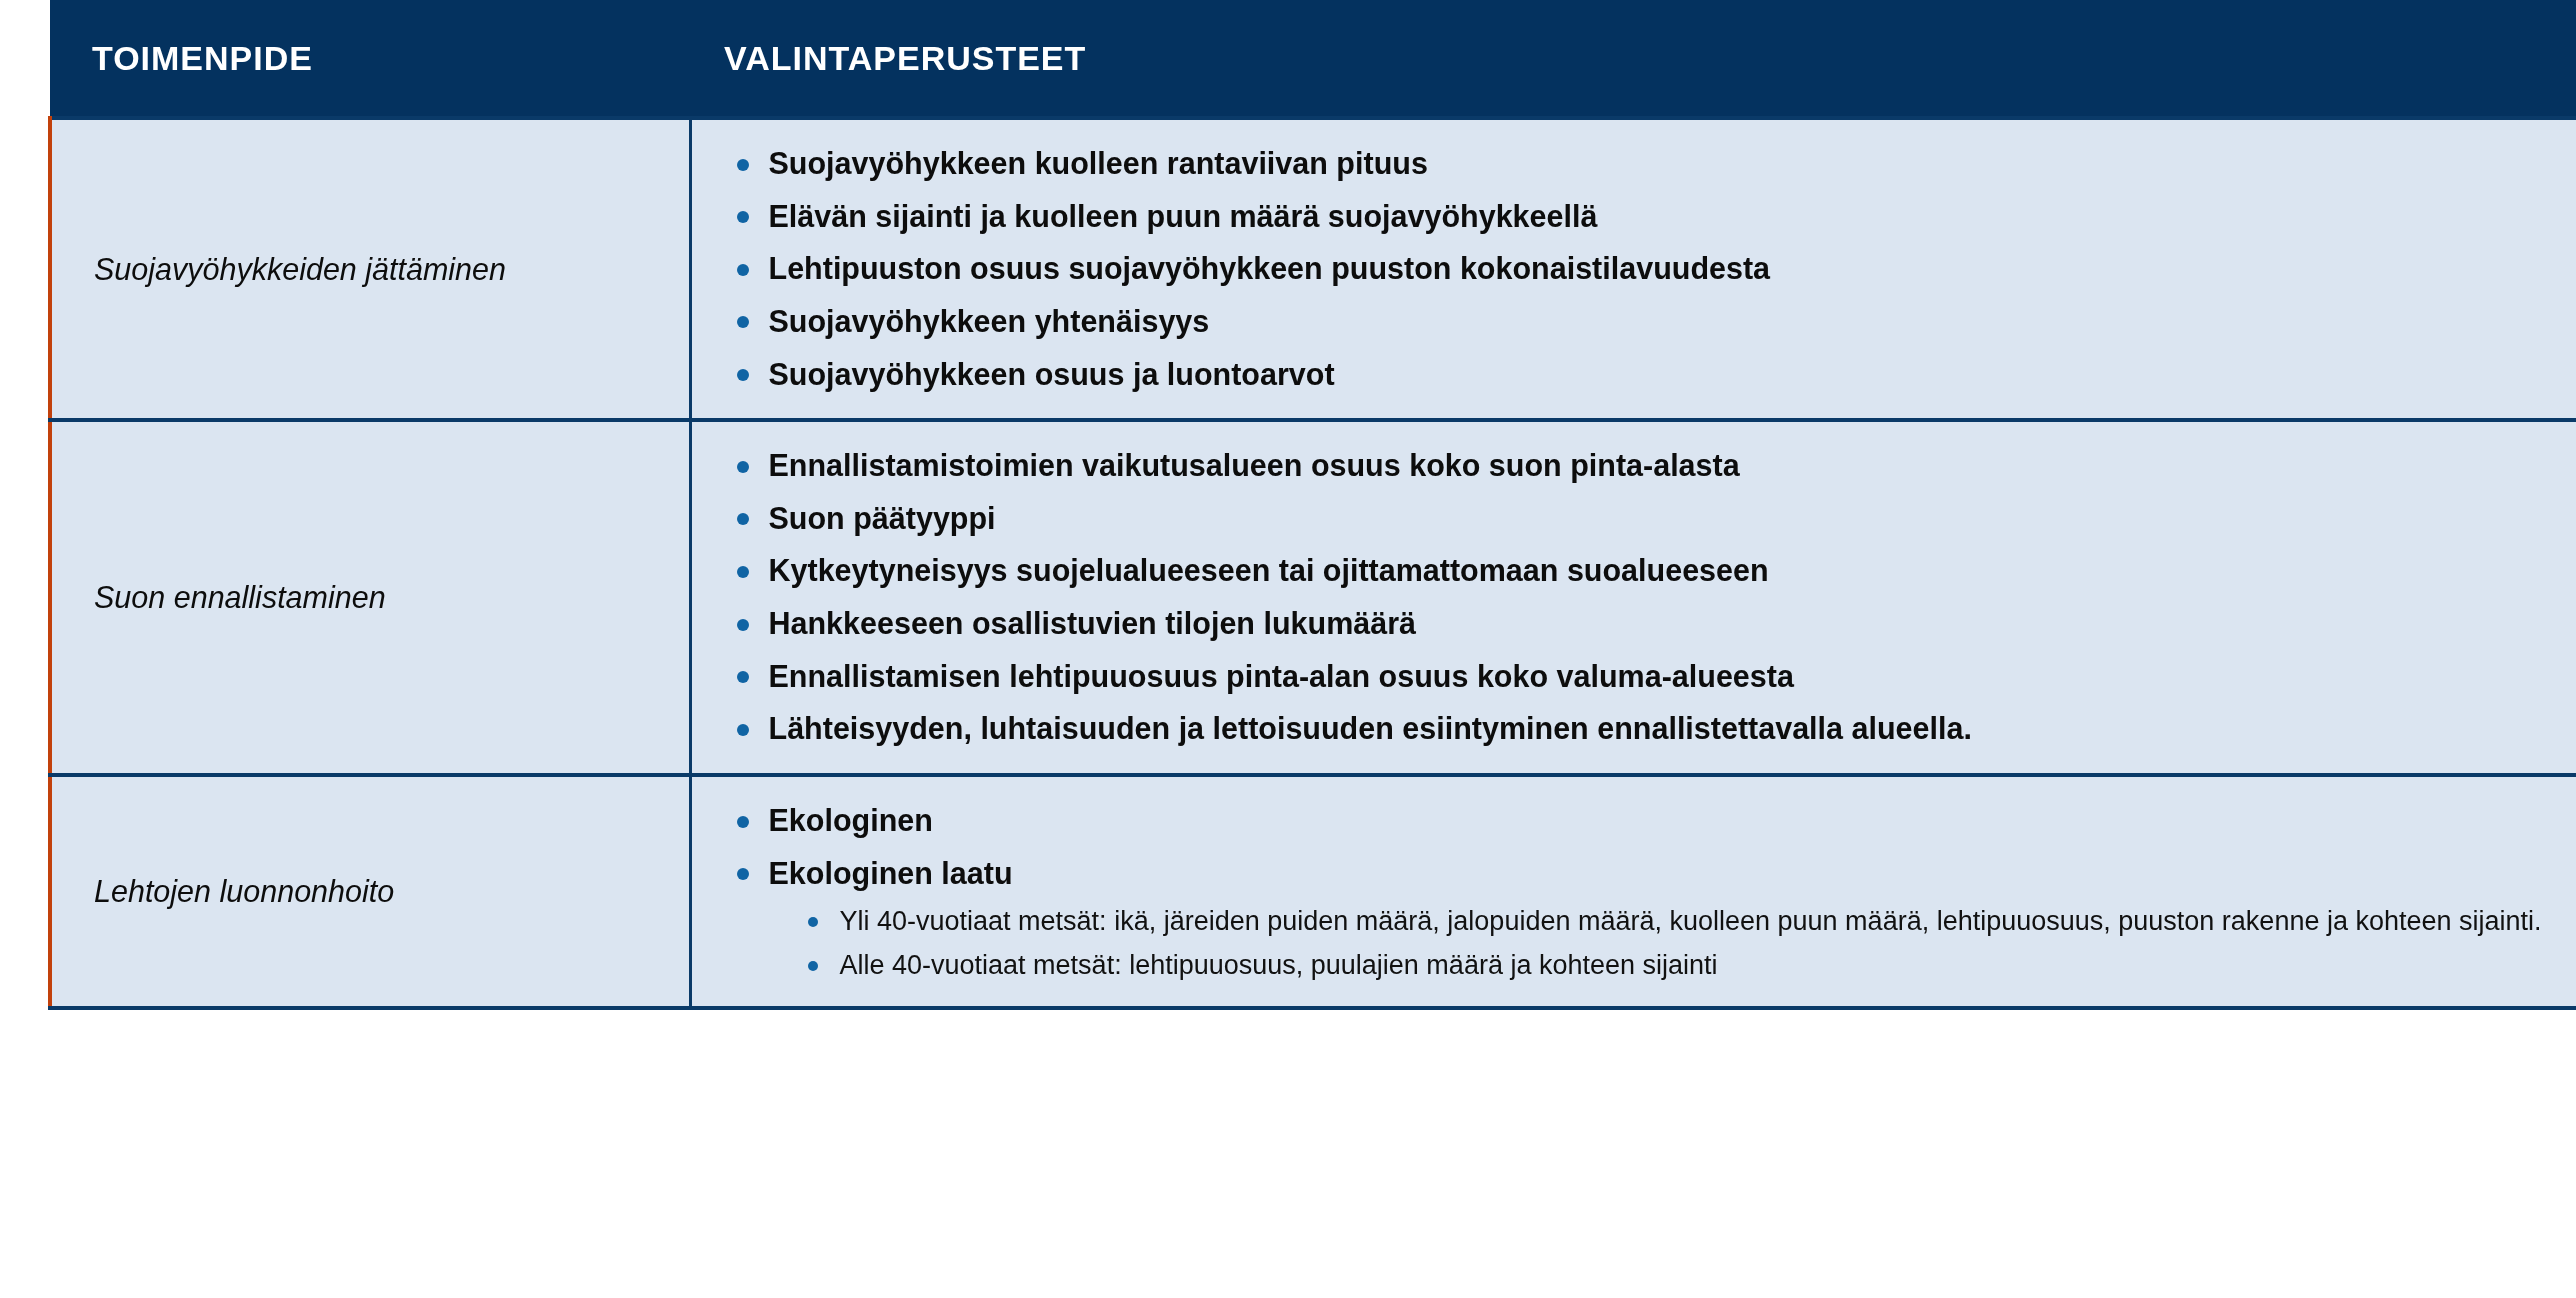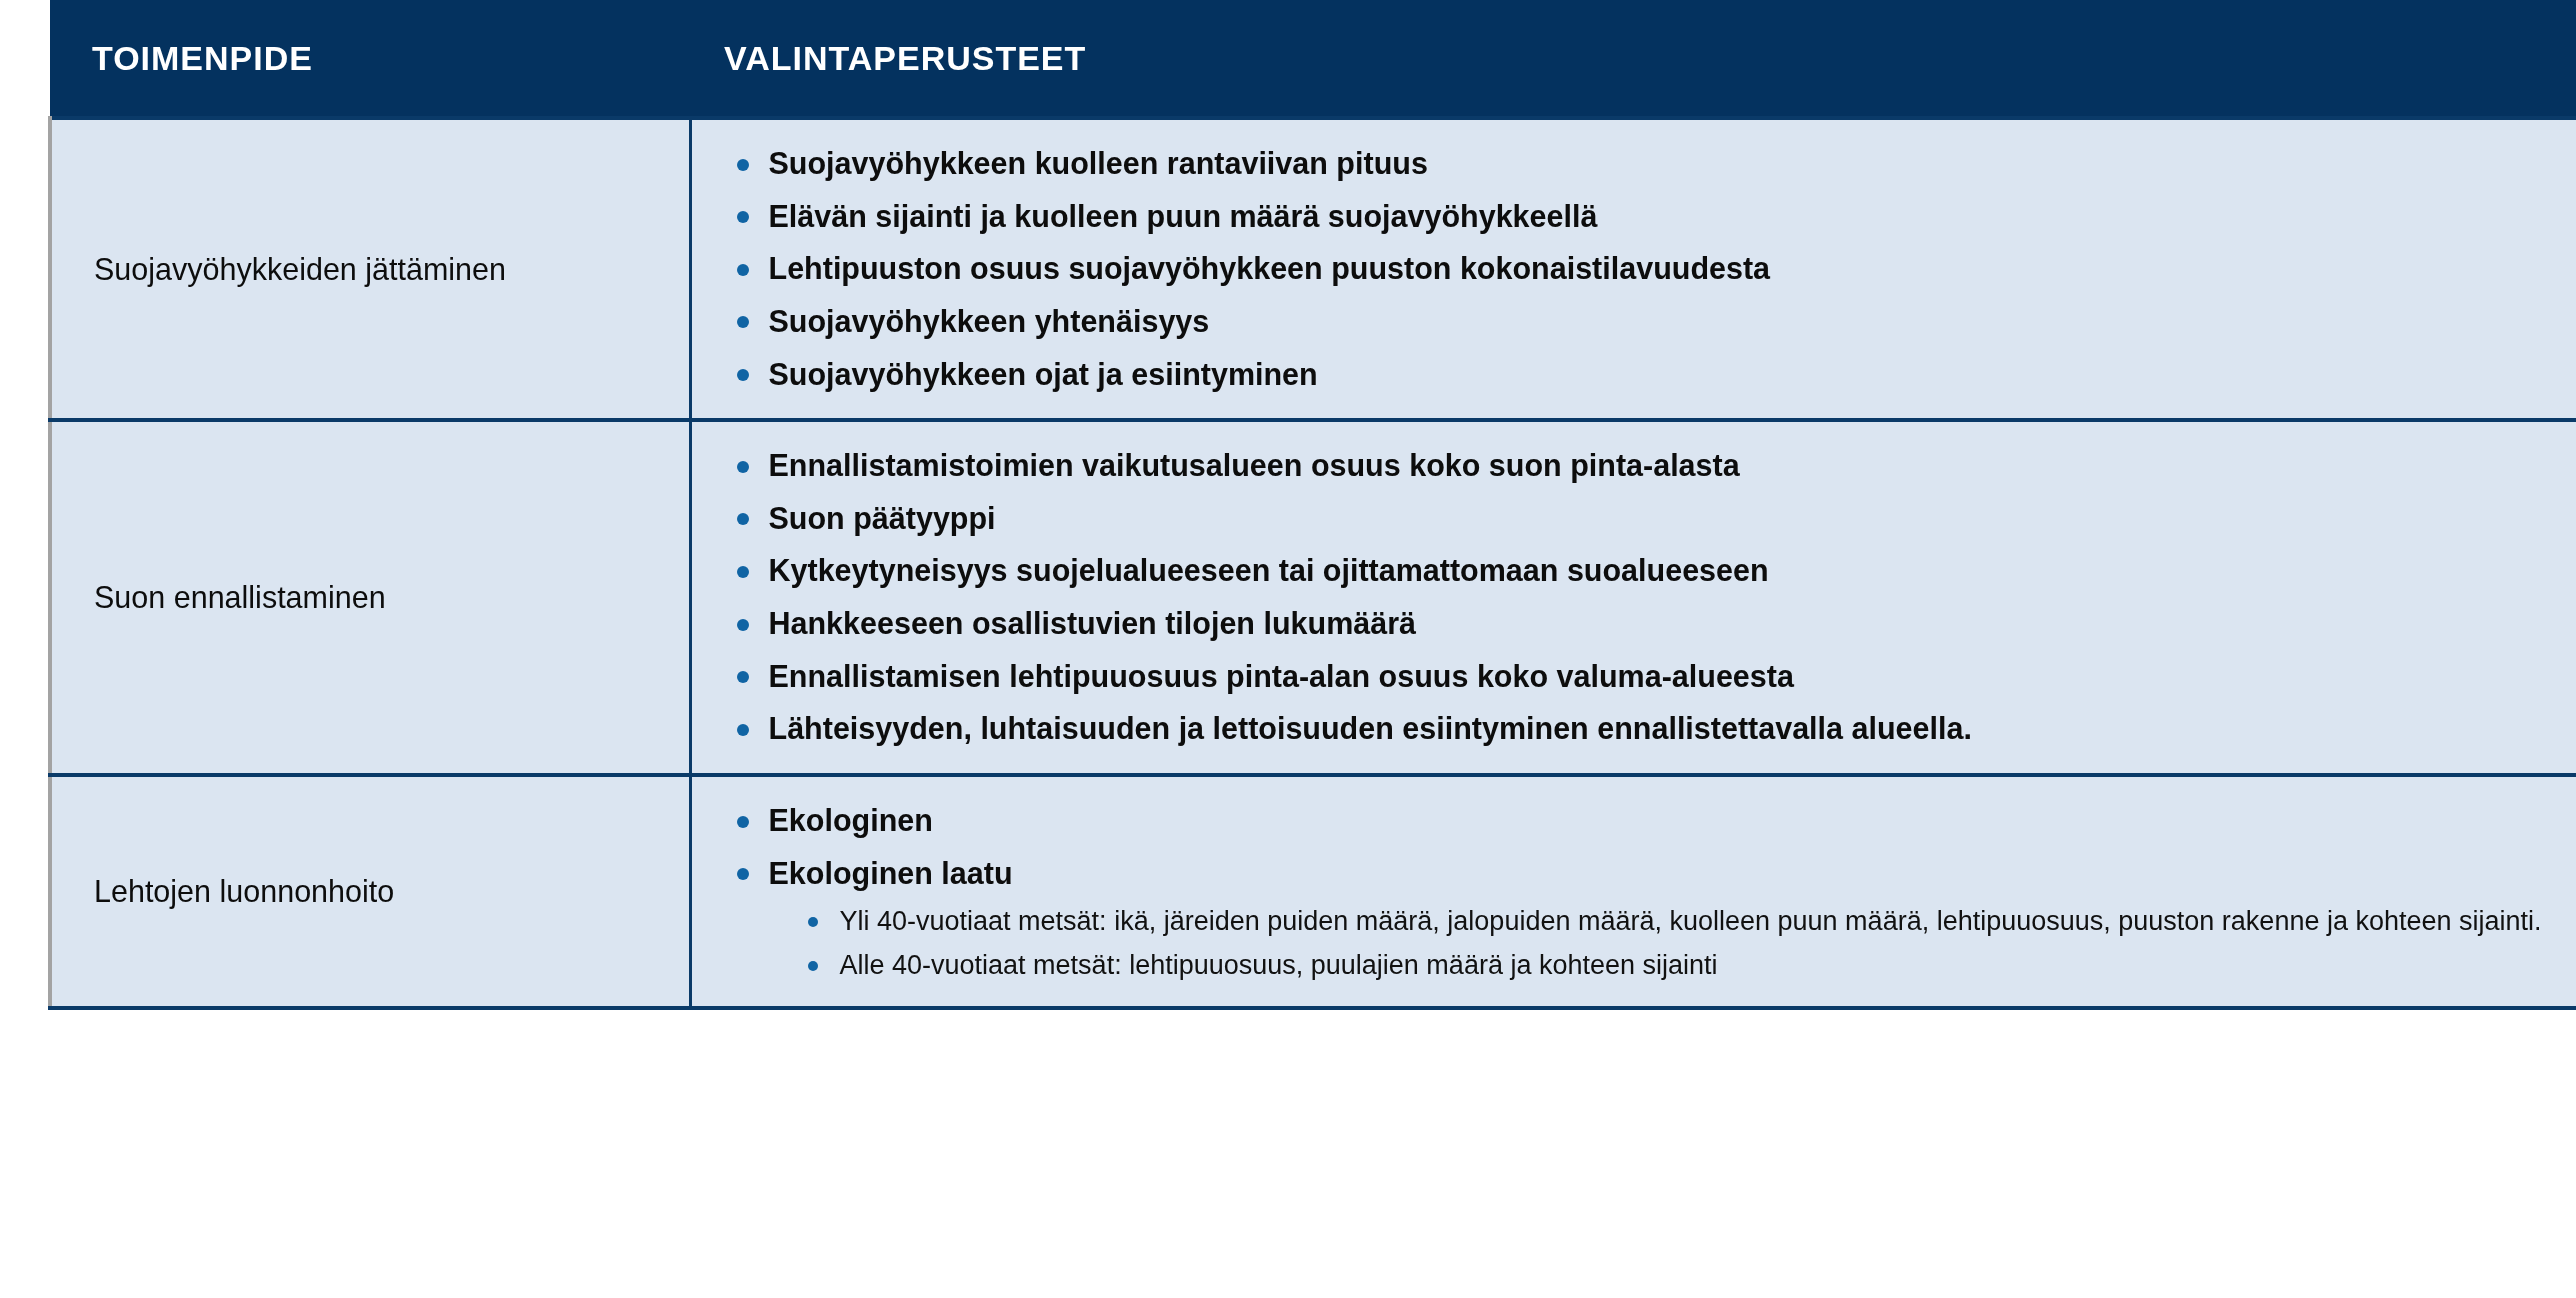--- a/index.html
+++ b/index.html
@@ -52,26 +52,27 @@
   tbody td {
     background: #dbe5f1;
     color: #0d0d0d;
     vertical-align: middle;
     border-top: 4px solid #0a3a68;
     border-bottom: 4px solid #0a3a68;
     padding: 0;
   }
   tbody tr.body-row td.cell-action {
     width: 598px;
-    border-left: 4px solid #a3a3a3;
+    border-left: 4px solid #c2410c;
     border-right: 3.2px solid #0a3a68;
     padding: 21px 24px 21px 42px;
     font-size: 30.5px;
     line-height: 1.28;
     font-weight: normal;
+    font-style: italic;
   }
   tbody tr.body-row td.cell-criteria {
     width: 1978px;
     border-right: 4px solid #0a3a68;
     padding: 24px 32px 24px 0px;
   }
   tbody tr.body-row:not(:first-child) td { border-top: 4px solid #0a3a68; }
 
   
   ul.bullets {
@@ -139,21 +140,21 @@
     </thead>
     <tbody id="table-body">
         <tr class="body-row">
           <td class="cell-action"><span>Suojavyöhykkeiden jättäminen</span></td>
           <td class="cell-criteria">
             <ul class="bullets">
               <li class="bullet-item"><span class="bullet-dot"></span><span>Suojavyöhykkeen kuolleen rantaviivan pituus</span></li>
               <li class="bullet-item"><span class="bullet-dot"></span><span>Elävän sijainti ja kuolleen puun määrä suojavyöhykkeellä</span></li>
               <li class="bullet-item"><span class="bullet-dot"></span><span>Lehtipuuston osuus suojavyöhykkeen puuston kokonaistilavuudesta</span></li>
               <li class="bullet-item"><span class="bullet-dot"></span><span>Suojavyöhykkeen yhtenäisyys</span></li>
-              <li class="bullet-item"><span class="bullet-dot"></span><span>Suojavyöhykkeen ojat ja esiintyminen</span></li>
+              <li class="bullet-item"><span class="bullet-dot"></span><span>Suojavyöhykkeen osuus ja luontoarvot</span></li>
             </ul>
           </td>
         </tr>
         <tr class="body-row">
           <td class="cell-action"><span>Suon ennallistaminen</span></td>
           <td class="cell-criteria">
             <ul class="bullets">
               <li class="bullet-item"><span class="bullet-dot"></span><span>Ennallistamistoimien vaikutusalueen osuus koko suon pinta-alasta</span></li>
               <li class="bullet-item"><span class="bullet-dot"></span><span>Suon päätyyppi</span></li>
               <li class="bullet-item"><span class="bullet-dot"></span><span>Kytkeytyneisyys suojelualueeseen tai ojittamattomaan suoalueeseen</span></li>

